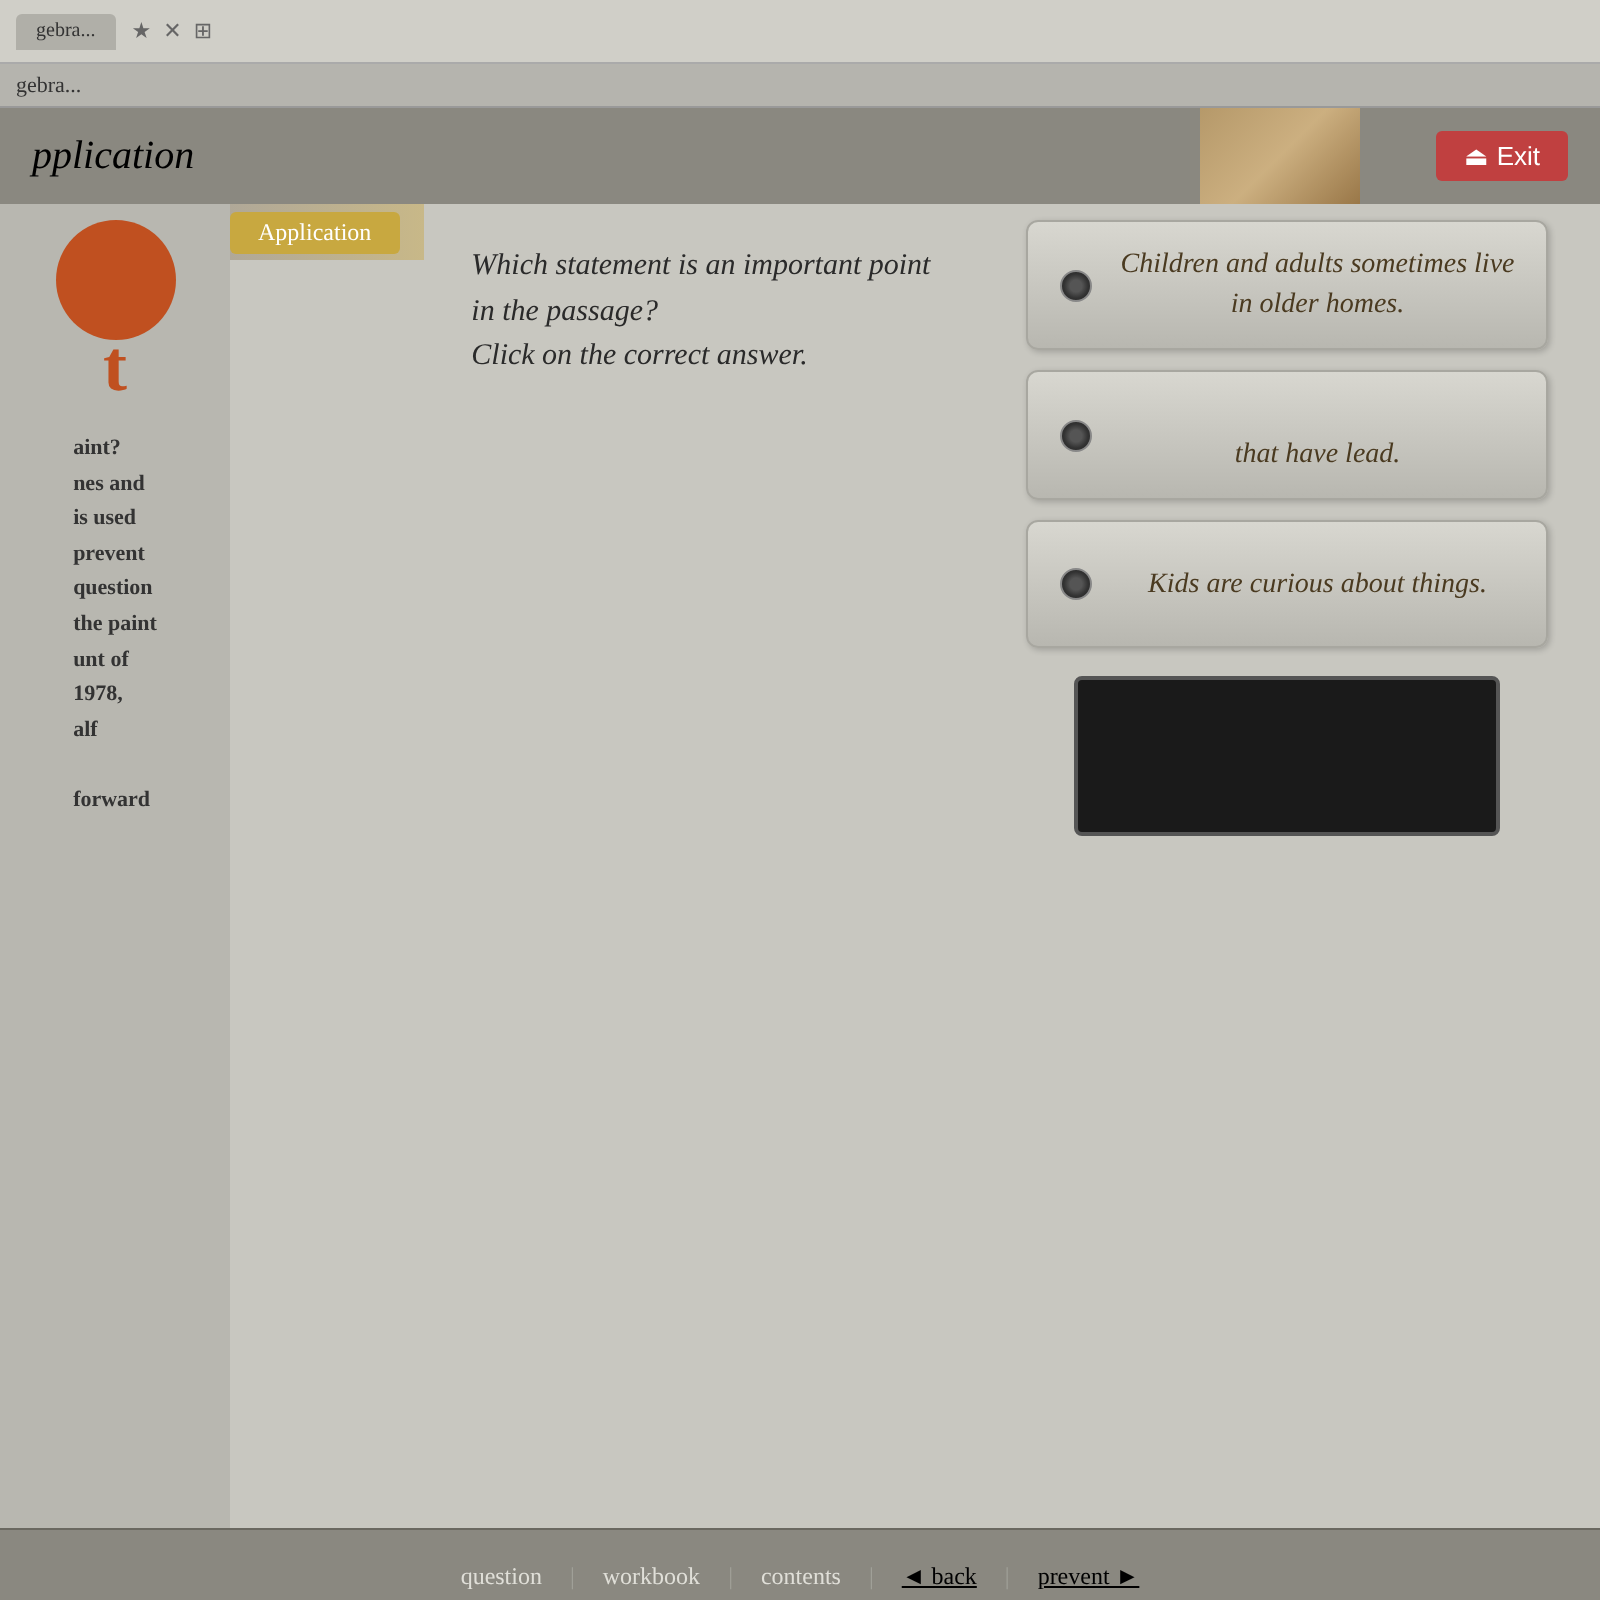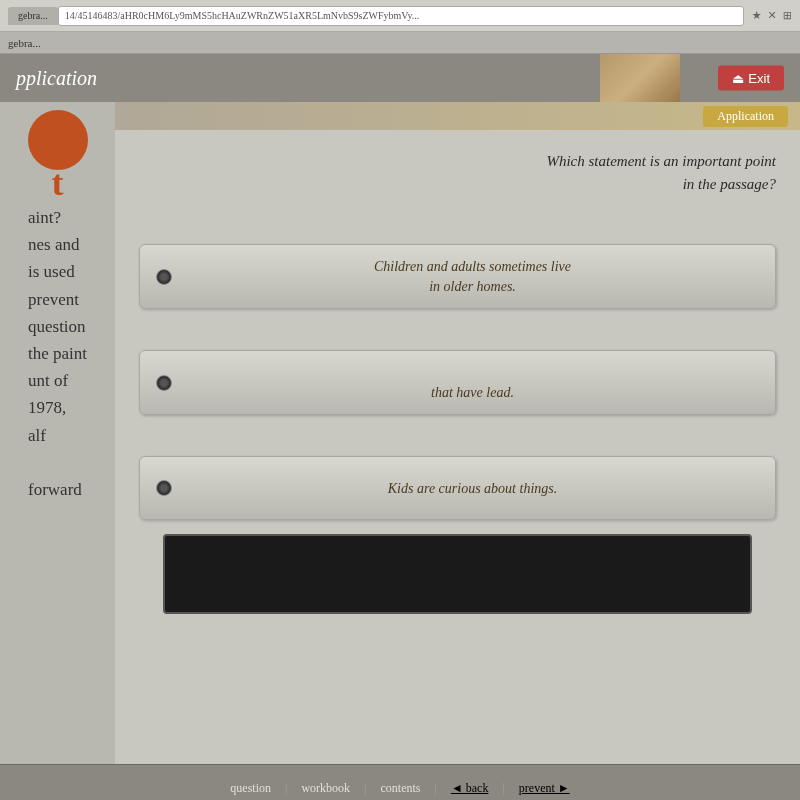--- a/index.html
+++ b/index.html
@@ -70,21 +70,21 @@
     .app-header {
       background: #8a8880;
       height: 48px;
       display: flex;
       align-items: center;
       padding: 0 16px;
       position: relative;
     }
     .app-title {
       font-size: 20px;
-      color: #ffffff;
+      color: #000000;
       font-style: italic;
     }
     .app-logo {
       position: absolute;
       right: 120px;
       top: 0;
       width: 80px;
       height: 48px;
       background: linear-gradient(135deg, #c8a060 0%, #e8c080 50%, #a07030 100%);
       opacity: 0.7;
@@ -118,30 +118,32 @@
       width: 115px;
       background: #b8b7b0;
       padding: 8px;
       display: flex;
       flex-direction: column;
       align-items: center;
       position: relative;
       overflow: hidden;
     }
     .left-text {
-      font-size: 17px;
+      margin-top: 12px;
+      font-size: 11px;
       color: #333;
       line-height: 1.6;
+      font-weight: bold;
     }
 
     
     .right-panel {
       flex: 1;
       display: flex;
-      flex-direction: column;
+      flex-direction: row;
       padding: 0;
     }
 
     
     .application-label-bar {
       background: linear-gradient(to right, #b0a898, #c8b888);
       height: 28px;
       display: flex;
       align-items: center;
       justify-content: flex-end;
@@ -151,21 +153,21 @@
       background: #c8a840;
       color: white;
       font-size: 12px;
       padding: 3px 14px;
       border-radius: 3px;
     }
 
     
     .question-area {
       padding: 20px 24px 10px;
-      text-align: right;
+      text-align: left;
     }
     .question-text {
       font-size: 15px;
       color: #2a2a2a;
       line-height: 1.5;
       font-style: italic;
     }
 
     
     .answers-area {
@@ -177,21 +179,20 @@
     .answer-option {
       display: flex;
       align-items: center;
       background: linear-gradient(to bottom, #d8d7d0, #c8c7c0, #b8b7b0);
       border: 1px solid #a8a7a0;
       border-radius: 6px;
       padding: 12px 16px;
       cursor: pointer;
       min-height: 64px;
       box-shadow: 1px 1px 3px rgba(0,0,0,0.2);
-      margin-top: 31px;
     }
     .radio-dot {
       width: 16px;
       height: 16px;
       border-radius: 50%;
       background: radial-gradient(circle, #555 30%, #333 60%, #222 100%);
       margin-right: 14px;
       flex-shrink: 0;
       border: 1px solid #888;
     }
@@ -262,23 +263,20 @@
       font-weight: bold;
       margin-top: -8px;
     }
   </style>
 </head>
 <body>
 
 <div class="browser-bar">
   <div class="browser-tab">
     <span>gebra...</span>
-  </div>
-  <div class="browser-url">
-    <span>14/45146483/aHR0cHM6Ly9mMS5hcHAuZWRnZW51aXR5LmNvbS9sZWFybmVy...</span>
   </div>
   <div class="browser-icons">
     <span>★</span>
     <span>✕</span>
     <span>⊞</span>
   </div>
 </div>
 
 <div class="tab-bar">
   <span>gebra...</span>
@@ -318,20 +316,21 @@
   <div class="right-panel">
 
     <div class="application-label-bar">
       <span class="application-label">Application</span>
     </div>
 
     <div class="question-area">
       <div class="question-text">
         <span>Which statement is an important point</span><br>
         <span>in the passage?</span><br>
+        <span>Click on the correct answer.</span>
       </div>
     </div>
 
     <div class="answers-area">
 
       <div class="answer-option">
         <div class="radio-dot"></div>
         <div class="answer-text">
           <span>Children and adults sometimes live</span><br>
           <span>in older homes.</span>

